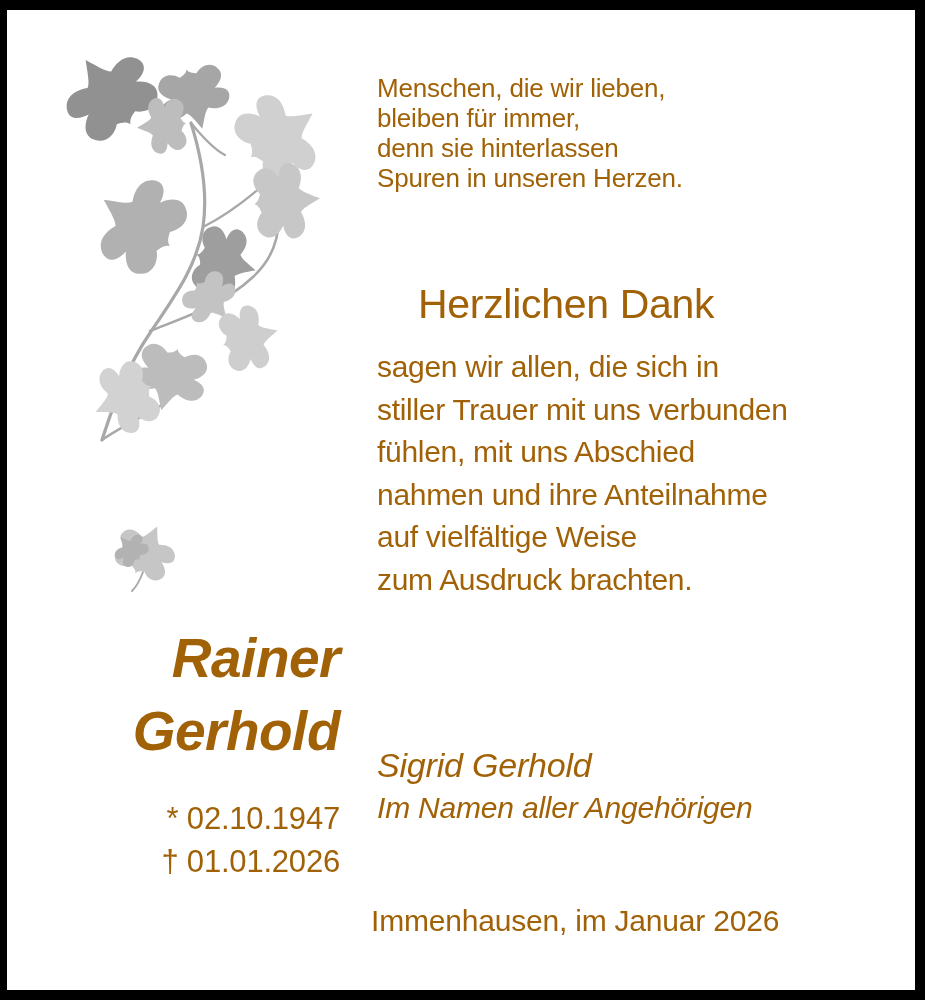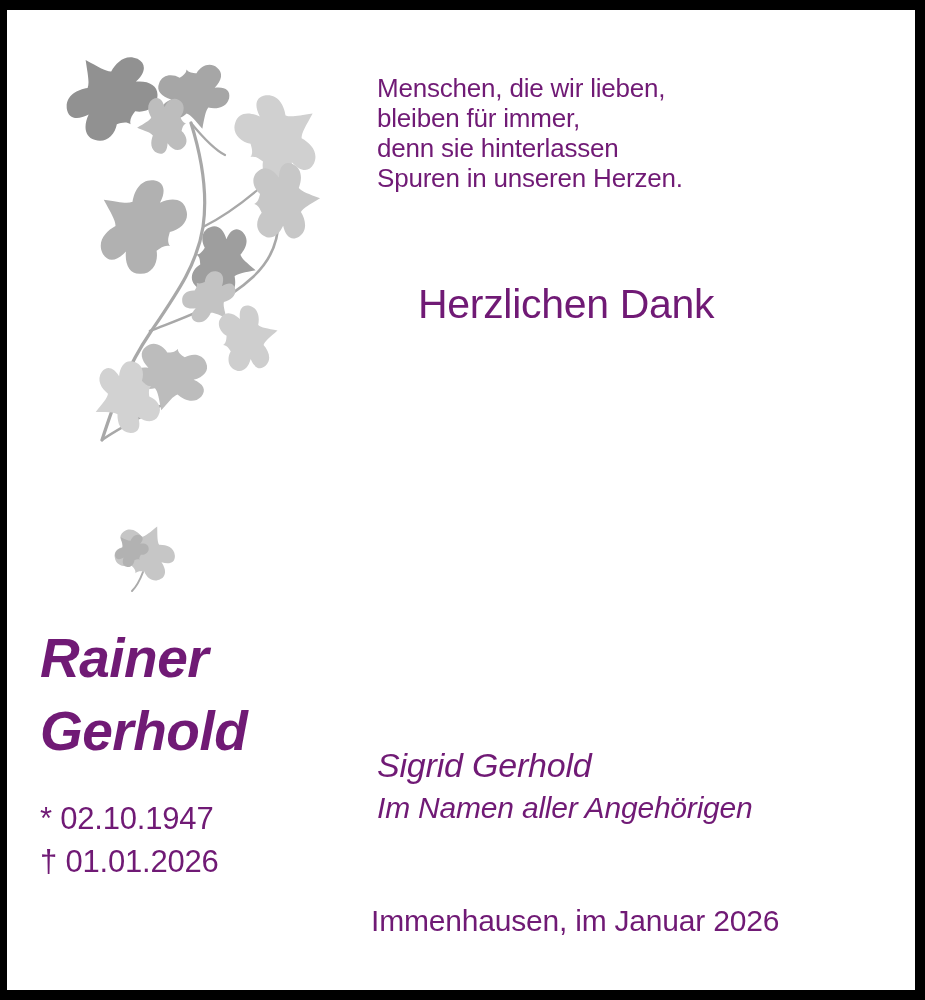--- a/index.html
+++ b/index.html
@@ -11,40 +11,40 @@
   }
   .page {
     position: absolute; left: 0; top: 0;
     width: 925px; height: 1000px;
     background: #ffffff;
     border-style: solid;
     border-color: #000000;
     border-width: 10px 10px 10px 7px;
     overflow: hidden;
   }
-  .abs { position: absolute; white-space: nowrap; color: #701a75; }
+  .abs { position: absolute; white-space: nowrap; color: #a16207; }
 
   .verse {
     left: 370px; top: 63px;
     font-size: 26px; line-height: 30px;
     letter-spacing: -0.2px;
   }
   .heading {
     left: 369px; top: 271px;
     font-size: 41px; line-height: 46px;
     font-weight: 500; letter-spacing: -0.3px; margin-left: 42px;
   }
   .bodytext {
     left: 370px; top: 336px;
     font-size: 30px; line-height: 42.5px;
     letter-spacing: -0.3px;
   }
   .nameblock {
     left: 33px; top: 612px; width: 300px;
-    text-align: left;
+    text-align: right;
   }
   .name-line {
     font-size: 55px; line-height: 73px;
     font-weight: bold; font-style: italic;
     letter-spacing: -0.5px;
   }
   .dates { margin-top: 29px; font-size: 31px; line-height: 43px; letter-spacing: -0.2px; }
   .signature { left: 370px; top: 731px; }
   .sig-name { font-size: 34px; line-height: 48px; letter-spacing: -0.2px; font-style: italic; }
   .sig-line { font-size: 30px; line-height: 37px; letter-spacing: -0.2px; font-style: italic; }
@@ -97,20 +97,28 @@
 
   <div class="abs verse">
     <div>Menschen, die wir lieben,</div>
     <div>bleiben für immer,</div>
     <div>denn sie hinterlassen</div>
     <div>Spuren in unseren Herzen.</div>
   </div>
 
   <div class="abs heading">Herzlichen Dank</div>
 
+  <div class="abs bodytext">
+    <div>sagen wir allen, die sich in</div>
+    <div>stiller Trauer mit uns verbunden</div>
+    <div>fühlen, mit uns Abschied</div>
+    <div>nahmen und ihre Anteilnahme</div>
+    <div>auf vielfältige Weise</div>
+    <div>zum Ausdruck brachten.</div>
+  </div>
 
   <div class="abs nameblock">
     <div class="name-line">Rainer</div>
     <div class="name-line">Gerhold</div>
     <div class="dates">
       <div>* 02.10.1947</div>
       <div>† 01.01.2026</div>
     </div>
   </div>
 

